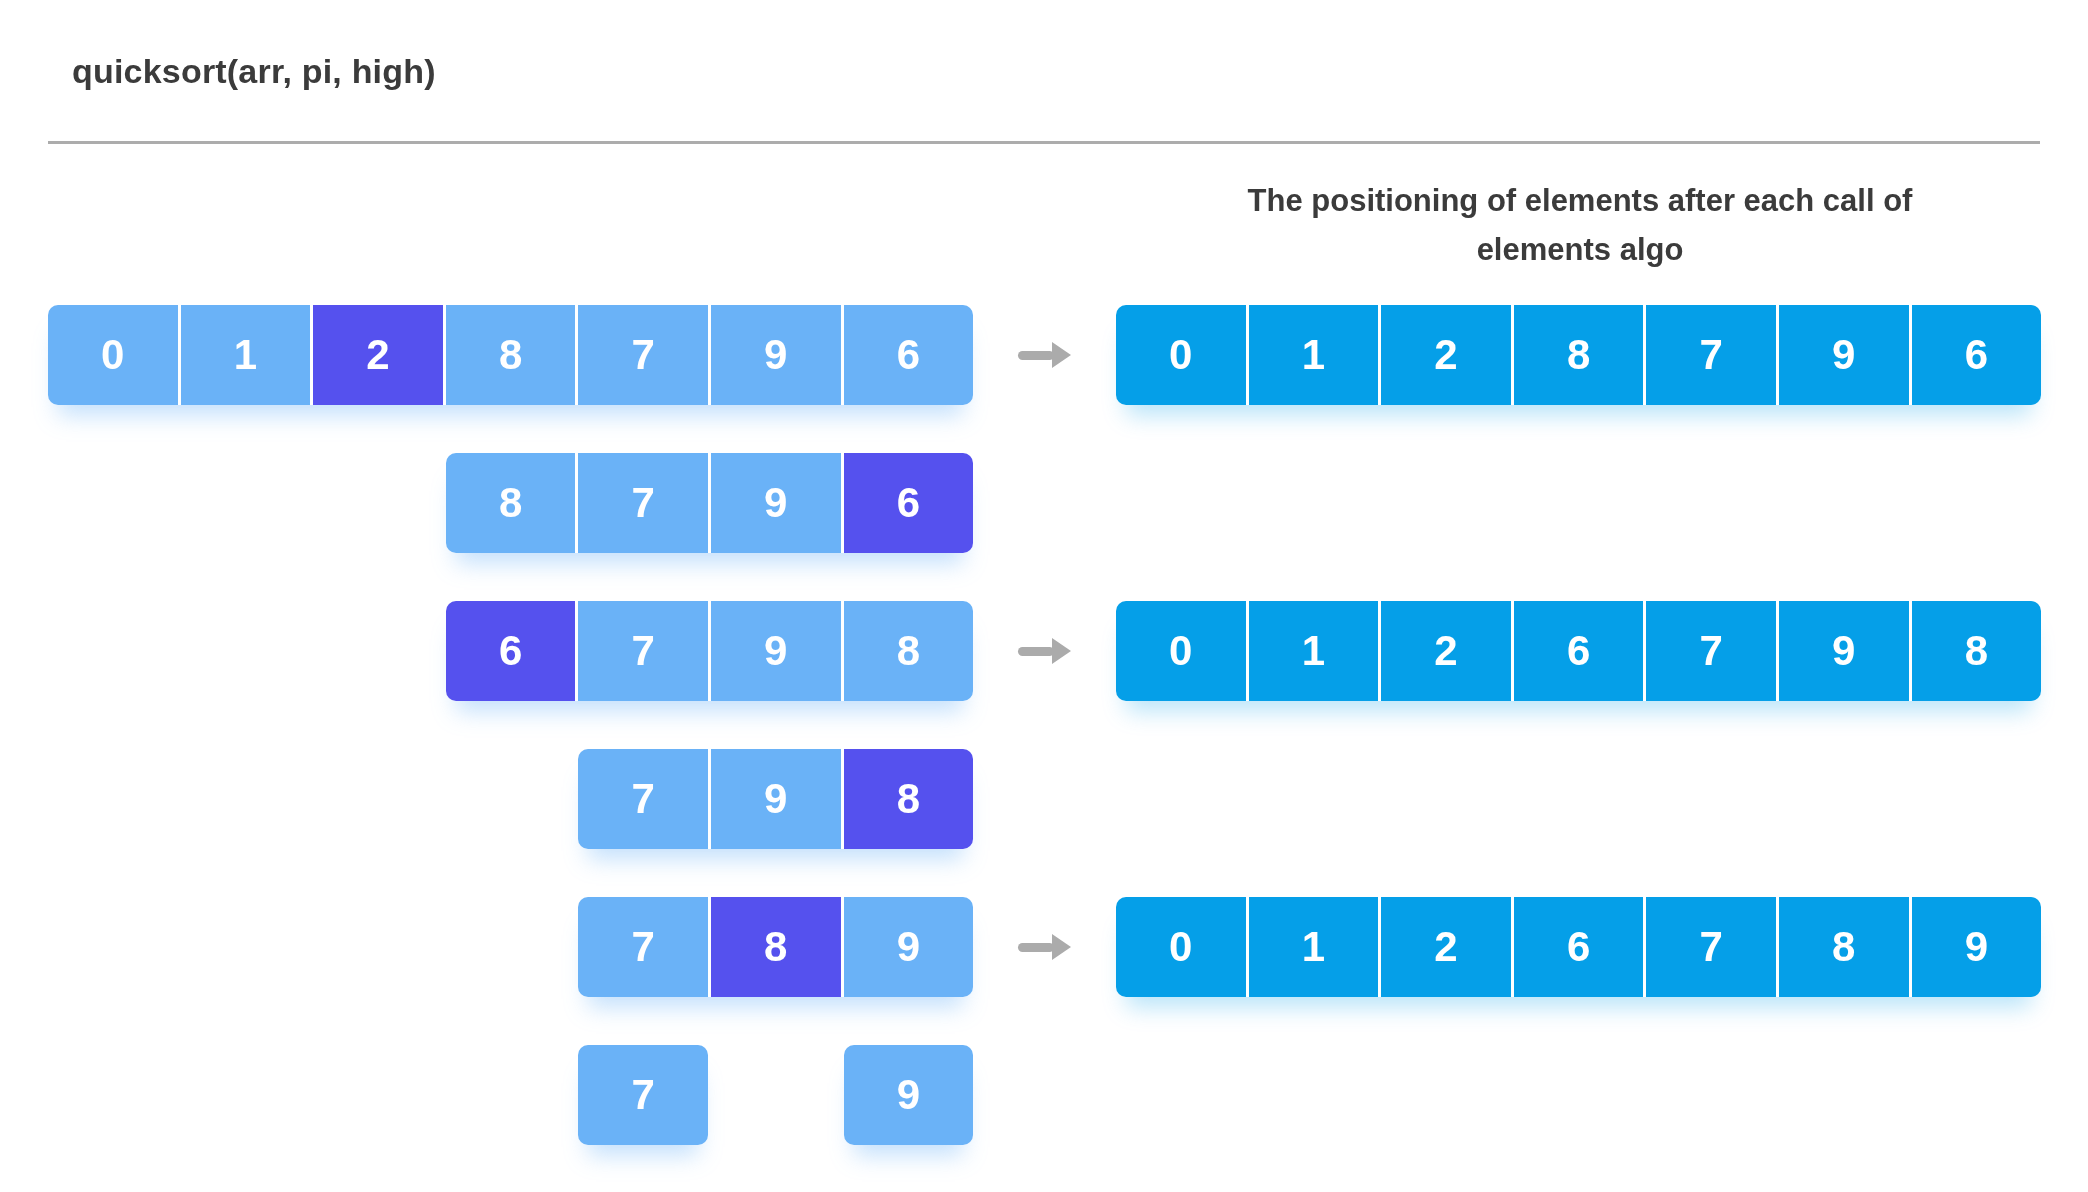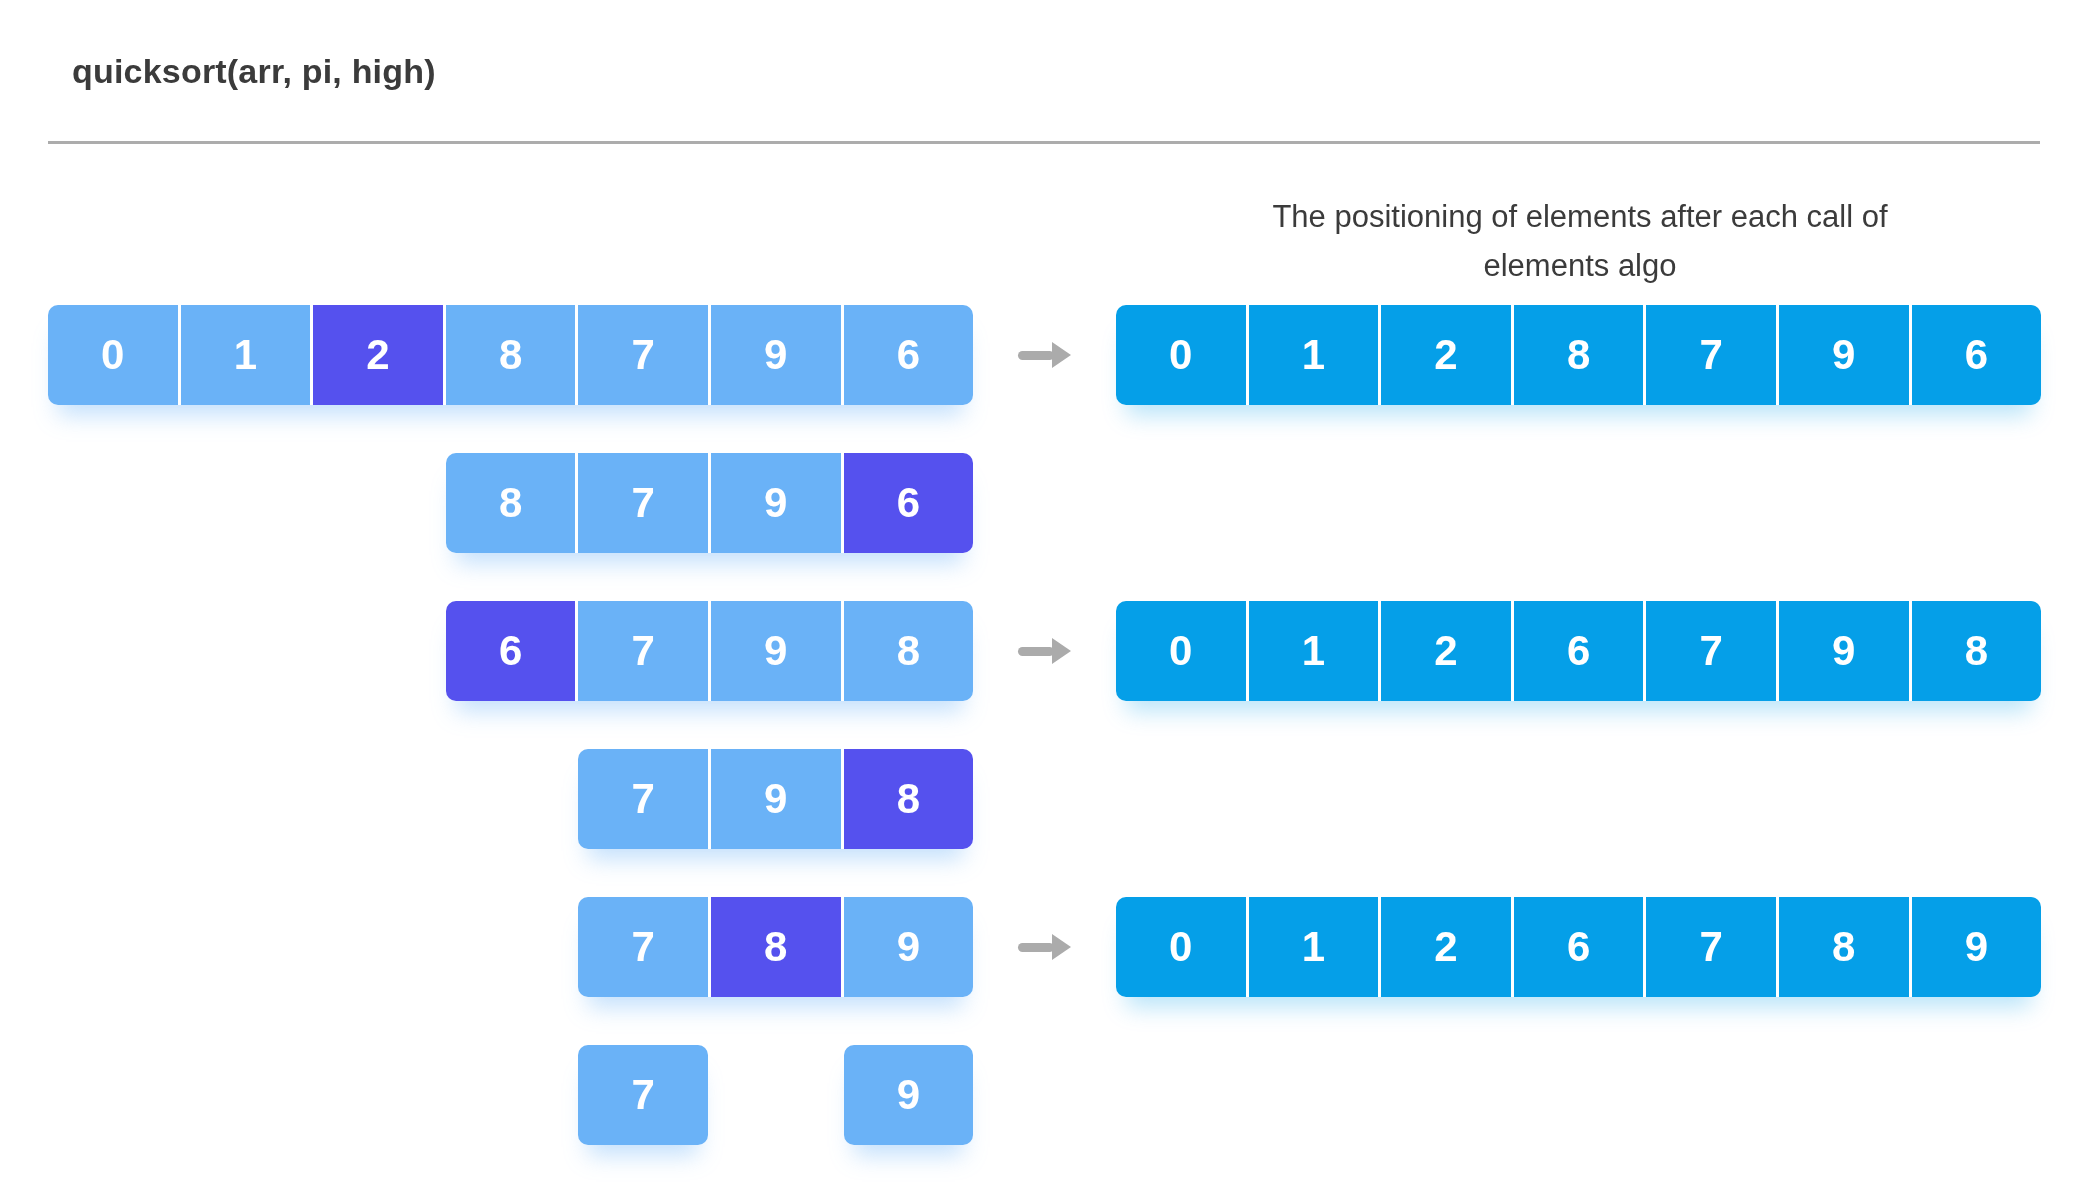--- a/index.html
+++ b/index.html
@@ -25,25 +25,25 @@
     position: absolute;
     left: 48px;
     top: 141px;
     width: 1992px;
     height: 3px;
     background: var(--divider, #acacac);
   }
   .right-heading {
     position: absolute;
     left: 1118px;
-    top: 192px;
+    top: 176px;
     width: 924px;
     text-align: center;
     font-size: 31px;
-    font-weight: 400;
+    font-weight: 700;
     color: var(--ink, #3b3b3b);
     line-height: 49px;
   }
   .array-row {
     position: absolute;
     display: flex;
     gap: 3px;
     height: 100px;
     box-shadow: 0 20px 22px -10px rgba(106, 178, 247, 0.40);
     border-radius: 10px;

